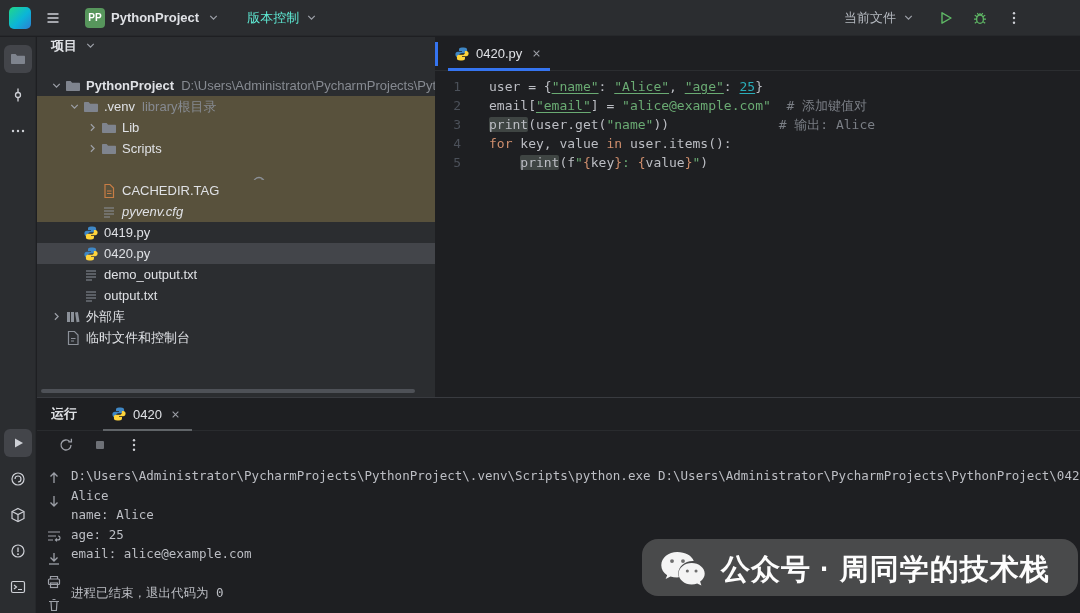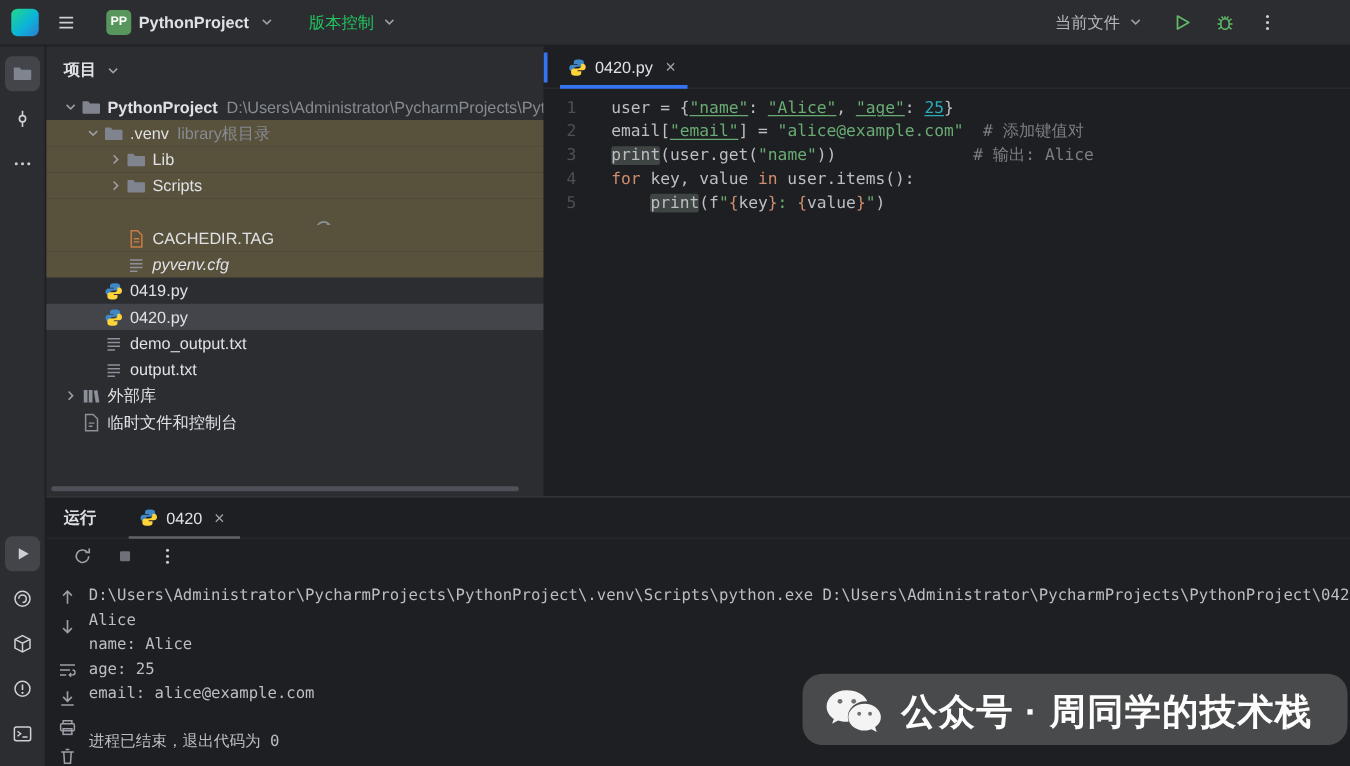--- a/index.html
+++ b/index.html
@@ -14,34 +14,34 @@
   .topbar{position:absolute;left:0;top:0;width:1080px;height:36px;background:#2b2d30;
           border-bottom:1px solid #26282b;display:flex;align-items:center;}
   .logo{width:22px;height:22px;border-radius:5px;margin-left:9px;flex:none;
         background:linear-gradient(135deg,#21d789 0%,#0bb5d8 55%,#2d7dd2 100%);}
   .tb-btn{display:flex;align-items:center;justify-content:center;width:28px;height:28px;
           border-radius:4px;margin-left:8px;}
   .project-widget{display:flex;align-items:center;gap:6px;margin-left:12px;padding:3px 6px;border-radius:4px;}
   .pp-badge{width:20px;height:20px;border-radius:4px;background:#57965c;color:#fff;font-size:10px;
             font-weight:700;display:flex;align-items:center;justify-content:center;flex:none;}
   .project-name{font-weight:700;}
-  .vcs-widget{display:flex;align-items:center;gap:4px;margin-left:20px;color:#22c55e;}
+  .vcs-widget{display:flex;align-items:center;gap:4px;margin-left:20px;color:#5eead4;}
   .topbar-right{margin-left:auto;display:flex;align-items:center;gap:6px;margin-right:52px;}
   .runconfig{display:flex;align-items:center;gap:4px;color:#b4b8bf;margin-right:10px;}
 
   
   .activity-bar{position:absolute;left:0;top:37px;width:36px;height:576px;background:#2b2d30;
                 border-right:1px solid #26282b;display:flex;flex-direction:column;align-items:center;padding-top:8px;}
   .ab-btn{width:28px;height:28px;border-radius:6px;display:flex;align-items:center;justify-content:center;margin-bottom:8px;}
   .ab-btn.active{background:#43454a;}
   .ab-bottom{margin-top:auto;display:flex;flex-direction:column;align-items:center;padding-bottom:4px;}
 
   
   .project-panel{position:absolute;left:37px;top:37px;width:398px;height:360px;background:#2b2d30;overflow:hidden;}
-  .panel-header{height:38px;display:flex;align-items:center;padding-left:14px;gap:5px;font-weight:700;}
+  .panel-header{height:38px;display:flex;padding-left:14px;gap:5px;font-weight:700;}
   .tree-row{height:21px;display:flex;align-items:center;white-space:nowrap;overflow:hidden;}
   .row-library{background:#58513c;}
   .row-selected{background:#43454a;}
   .tree-chevron{width:18px;height:16px;display:inline-flex;align-items:center;justify-content:center;flex:none;}
   .tree-chevron svg{width:13px;height:13px;}
   .tree-label{margin-left:5px;}
   .tree-label.bold{font-weight:700;}
   .tree-secondary{margin-left:7px;color:#868a91;}
   .hscrollbar{position:absolute;left:4px;bottom:4px;width:374px;height:4px;border-radius:2px;background:#4e5157;}
 

